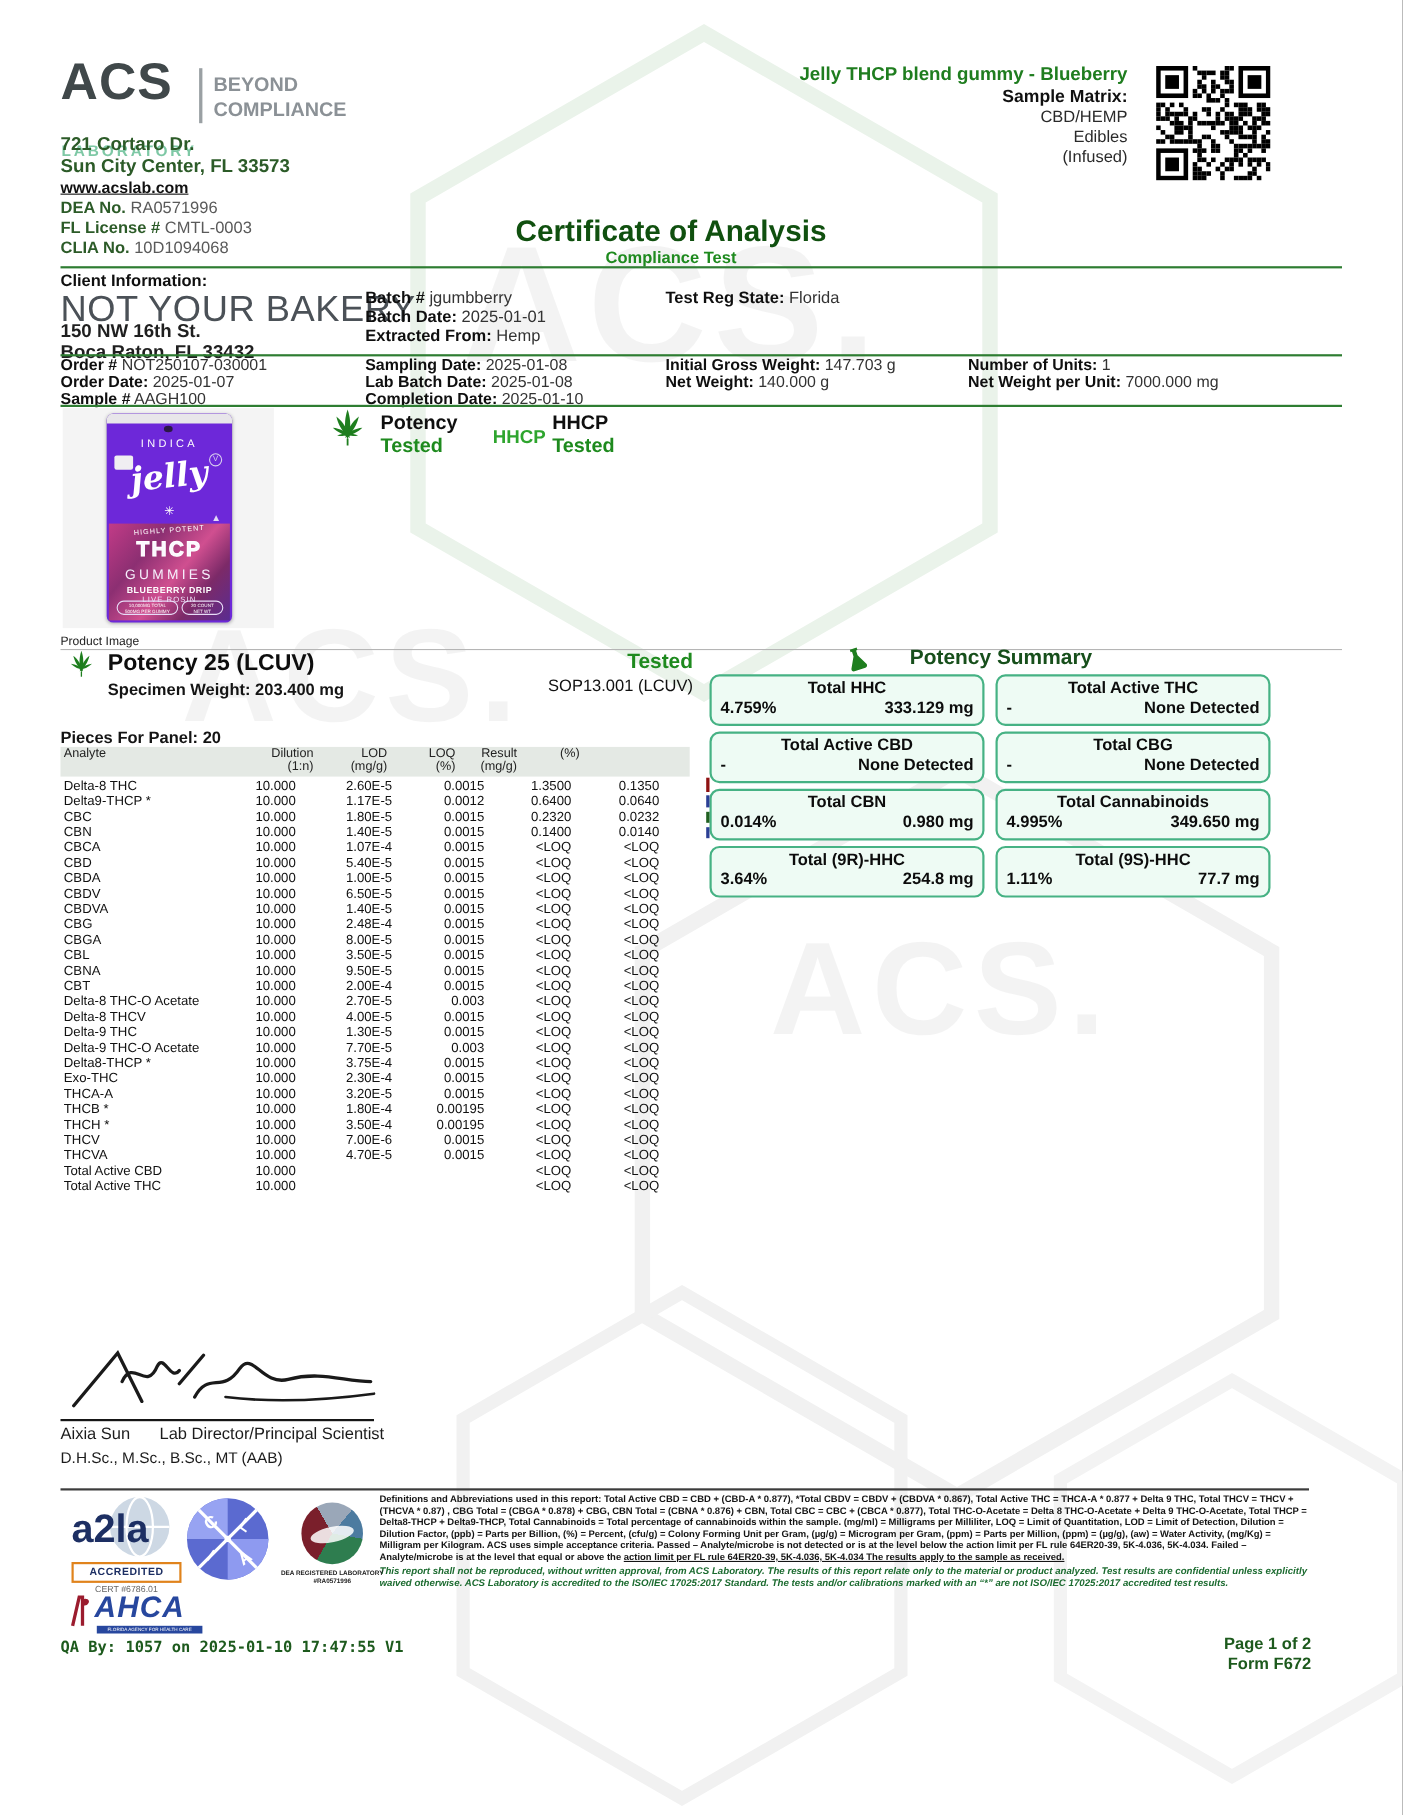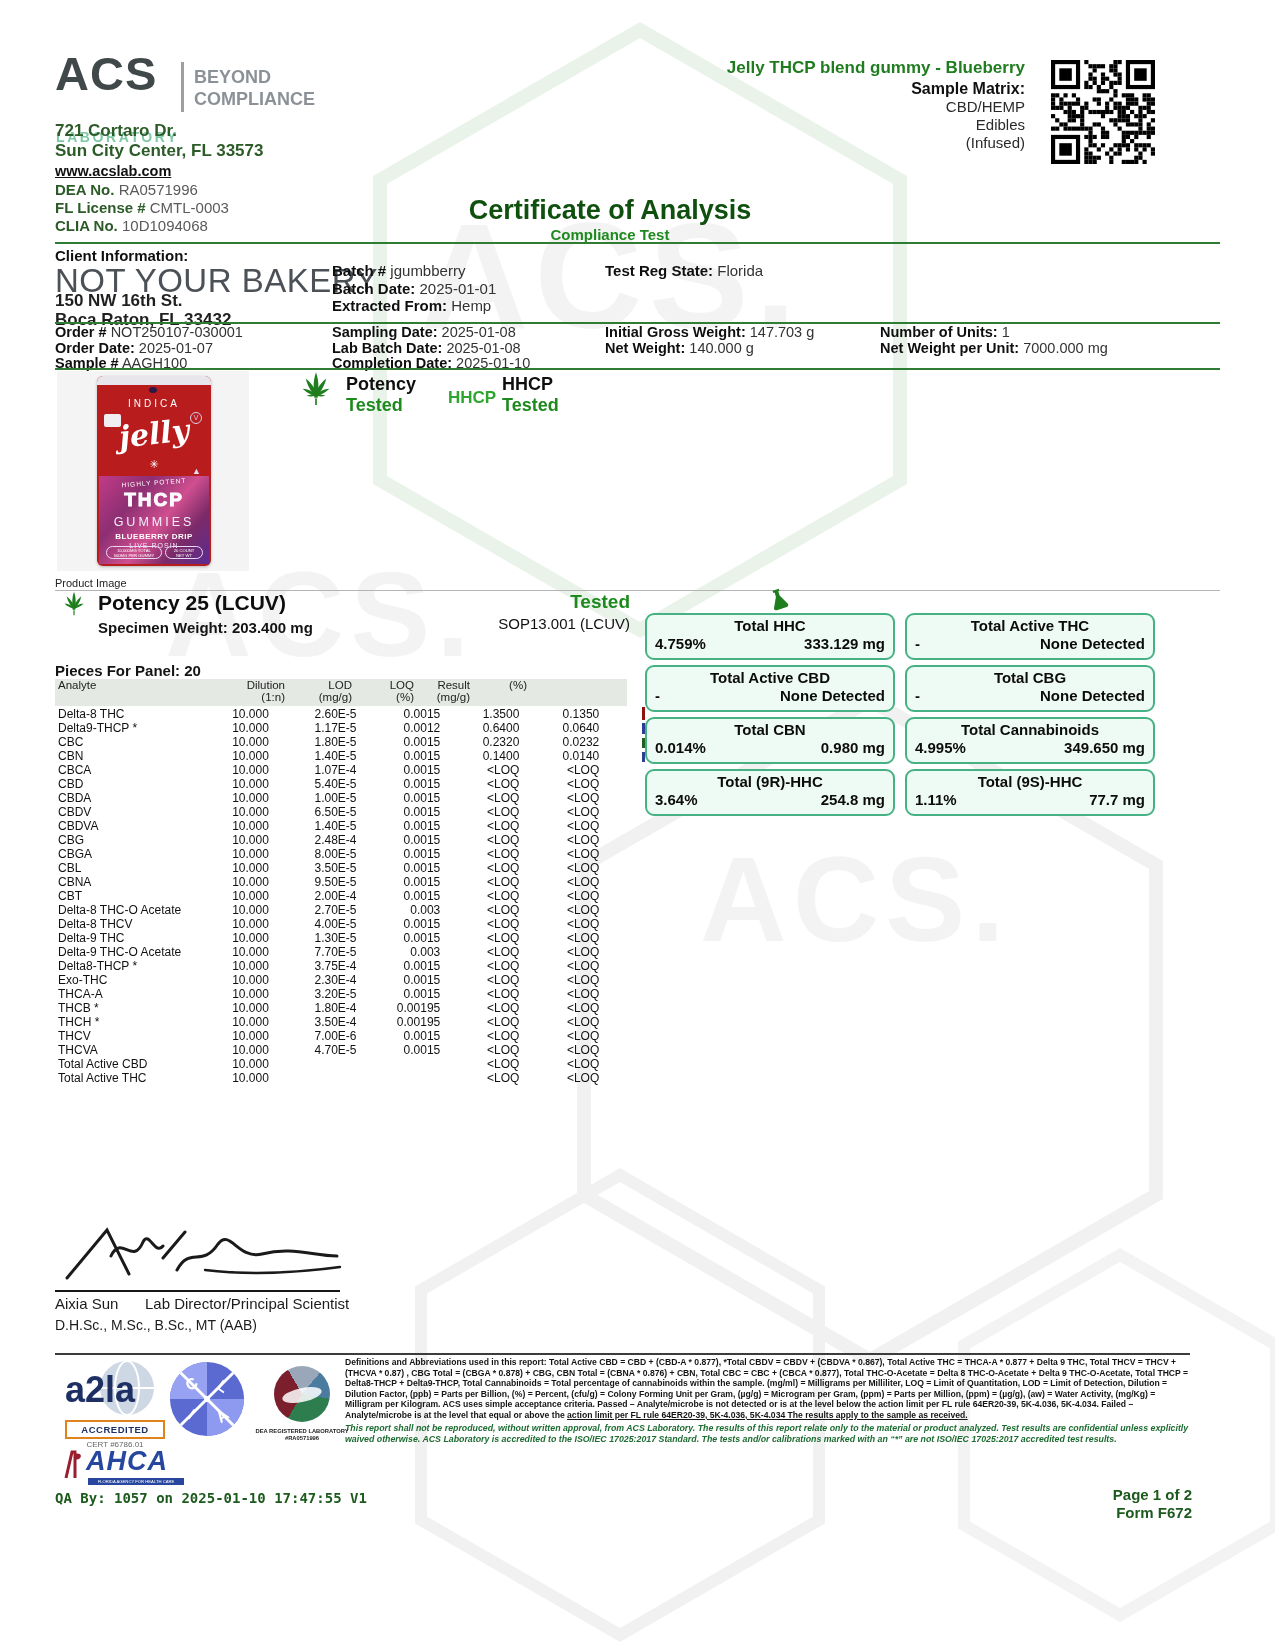--- a/index.html
+++ b/index.html
@@ -35,21 +35,21 @@
   .cli-a1{left:55px;top:291px;font-size:17px;font-weight:bold;color:#1f1f1f;}
   .cli-a2{left:55px;top:310px;font-size:17px;font-weight:bold;color:#1f1f1f;}
   .kv{font-size:15px;line-height:17.5px;color:#333;}
   .kv b{color:#0f0f0f;}
   .batch-col{left:332px;top:262px;} .reg-col{left:605px;top:262px;}
   .ord{font-size:14.5px;line-height:15.5px;color:#333;}
   .ord b{color:#0f0f0f;}
   .oc1{left:55px;top:325px;} .oc2{left:332px;top:325px;} .oc3{left:605px;top:325px;} .oc4{left:880px;top:325px;}
   
   .photo{left:57px;top:371px;width:192px;height:200px;background:#f4f4f4;}
-  .bag{position:absolute;left:40px;top:5px;width:114px;height:190px;background:#b91c1c;border-radius:6px;overflow:hidden;box-shadow:0 1px 3px rgba(0,0,0,.25);}
+  .bag{position:absolute;left:40px;top:5px;width:114px;height:190px;background:#6d28d9;border-radius:6px;overflow:hidden;box-shadow:0 1px 3px rgba(0,0,0,.25);}
   .bag-top{position:absolute;left:0;top:0;width:100%;height:9px;background:#e8e6ea;}
   .bag-hole{position:absolute;left:52px;top:11px;width:8px;height:6px;background:#2b1847;border-radius:50%;}
   .bag-indica{position:absolute;left:0;top:22px;width:100%;text-align:center;color:#fff;font-size:10px;letter-spacing:3px;}
   .bag-label{position:absolute;left:7px;top:38px;width:17px;height:13px;background:#f0eef2;border-radius:2px;}
   .bag-vegan{position:absolute;right:9px;top:36px;width:10px;height:10px;border:1px solid #cfd
   ;border:1px solid #d9cfef;border-radius:50%;color:#d9cfef;font-size:7px;line-height:10px;text-align:center;}
   .bag-jelly{position:absolute;left:0;top:40px;width:100%;text-align:center;color:#fff;font-family:"DejaVu Serif",serif;font-style:italic;font-weight:bold;font-size:30px;transform:rotate(-6deg);}
   .bag-star{position:absolute;left:0;top:82px;width:100%;text-align:center;color:#fff;font-size:11px;}
   .bag-tri{position:absolute;right:10px;top:90px;color:#e3d9f5;font-size:9px;}
   .bag-swirl{position:absolute;left:2px;top:100px;width:110px;height:88px;background:linear-gradient(130deg,#c23b87 0%,#8c2f72 30%,#d04f90 55%,#7c2a68 75%,#5a2c91 100%);}
@@ -473,20 +473,21 @@
     </g>
   </svg>
   <div class="abs z pot-title">Potency 25 (LCUV)</div>
   <div class="abs z pot-spec">Specimen Weight: 203.400 mg</div>
   <div class="abs z pot-tested">Tested</div>
   <div class="abs z pot-sop">SOP13.001 (LCUV)</div>
 
   <svg class="abs z" style="left:766px;top:587px" width="26" height="26" viewBox="0 0 24 24">
     <path d="M9 2h6v2.2h-1.2v4.1l4.8 9.2c.7 1.3-.3 2.9-1.8 2.9H7.2c-1.5 0-2.5-1.6-1.8-2.9l4.8-9.2V4.2H9V2z" fill="#1e7e1e" transform="rotate(-18 12 12)"></path>
   </svg>
+  <div class="abs z sum-title">Potency Summary</div>
   <div class="abs z sum-grid">
   <div class="sum-card">
     <div class="sum-name">Total HHC</div>
     <div class="sum-vals">
       <span>4.759%</span>
       <span>333.129 mg</span>
     </div>
   </div>
 
   <div class="sum-card">

